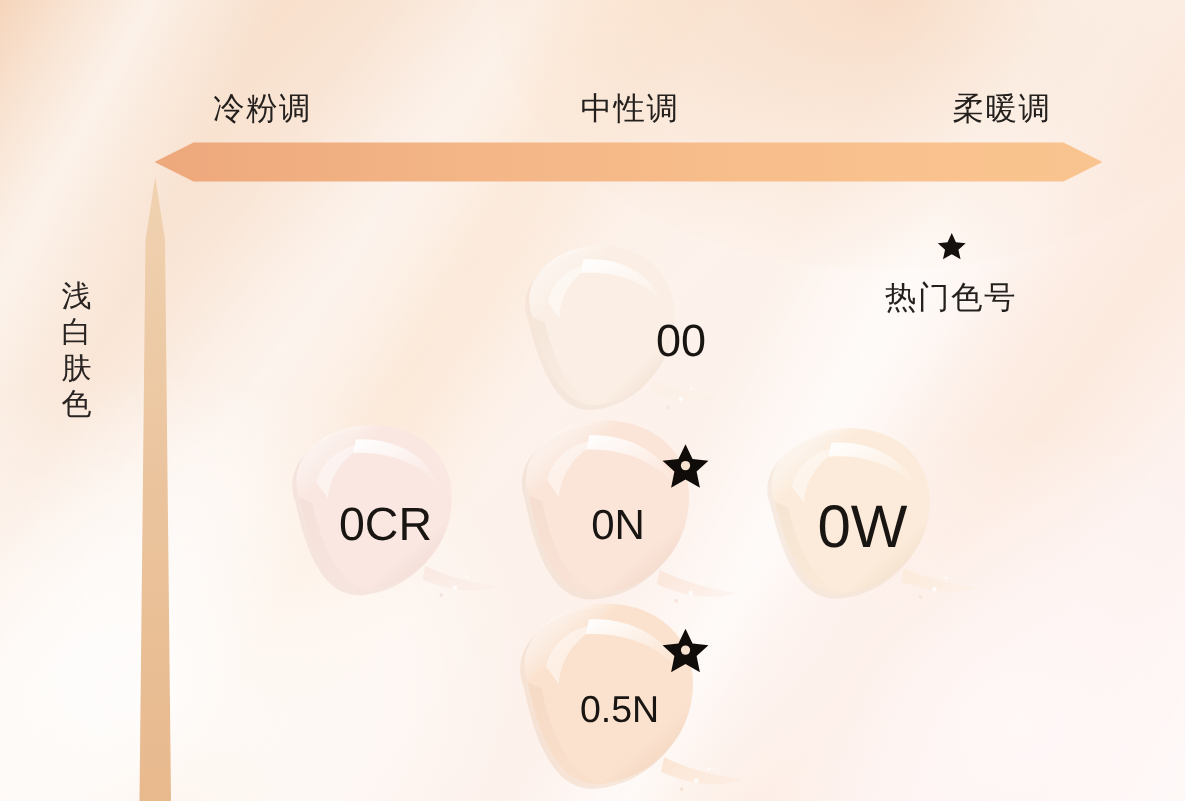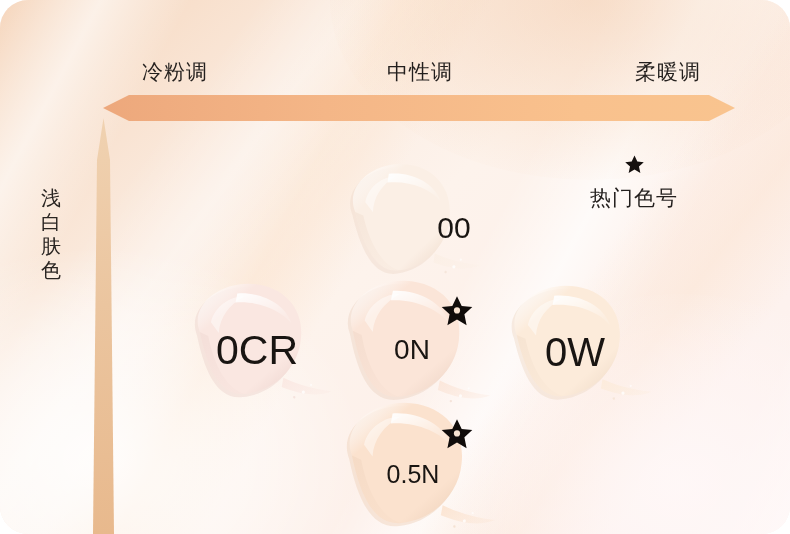--- a/index.html
+++ b/index.html
@@ -8,21 +8,20 @@
     padding: 0;
     background: #ffffff;
   }
   #stage {
     position: relative;
     width: 790px;
     height: 534px;
     overflow: hidden;
     font-family: "Liberation Sans", "DejaVu Sans", sans-serif;
     background: #fdf4f0;
-    border-radius: 28px;
   }
 
   
   .bg-base {
     position: absolute;
     inset: 0;
     background:
       linear-gradient(135deg,
         #f3c9a8 -12%,
         #f7dcc6 10%,
@@ -343,21 +342,21 @@
 
       <path d="M 25.96 38.080000000000005
                C 30.68 22.400000000000002, 47.2 13.44, 61.36 14.56
                C 44.84 22.400000000000002, 35.4 33.6, 33.040000000000006 49.28 Z" fill="#ffffff" opacity="0.45"></path>
 
       <circle cx="113.28" cy="114.24000000000001" r="1.6" fill="#ffffff" opacity="0.75"></circle>
       <circle cx="121.54" cy="107.52" r="1.1" fill="#ffffff" opacity="0.6"></circle>
       <circle cx="103.84" cy="118.72" r="1.2" fill="#eed6d0" opacity="0.55"></circle>
     </g>
   </svg></div>
-        <div class="swatch-code" style="font-size: 41px;">0CR</div>
+        <div class="swatch-code" style="font-size: 31px;">0CR</div>
       </div>
       <div class="swatch" style="left: 412px; top: 350px;">
         <div class="swatch-art" style="transform: translate(-50%, -50%) rotate(-3deg);">
   <svg width="158" height="148" viewBox="0 0 158 148" aria-hidden="true">
     <defs>
       <linearGradient id="g2" x1="0.15" y1="0" x2="0.85" y2="1">
         <stop offset="0" stop-color="#ffffff" stop-opacity="0.55"></stop>
         <stop offset="0.22" stop-color="#fbe5d8"></stop>
         <stop offset="0.78" stop-color="#fbe5d8"></stop>
         <stop offset="1" stop-color="#eed5c6"></stop>

